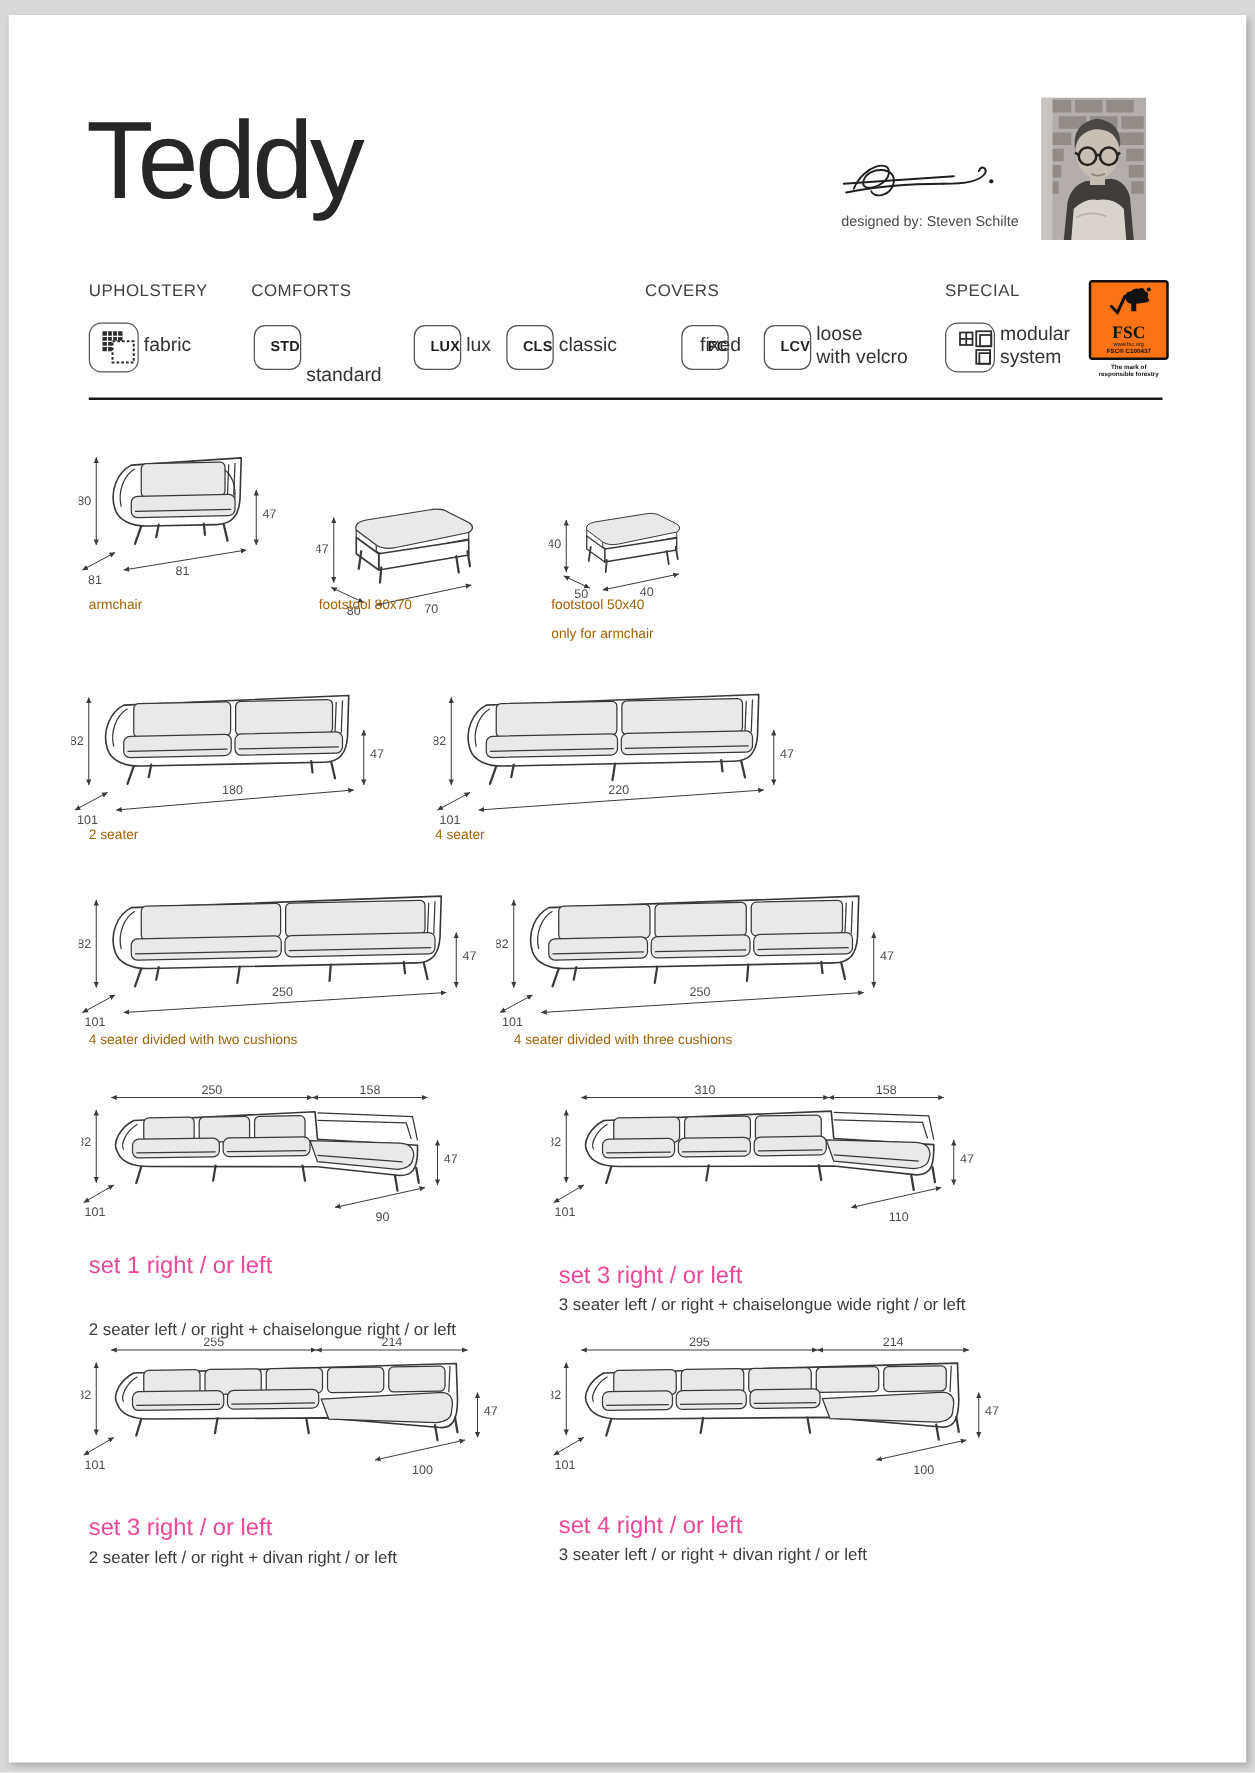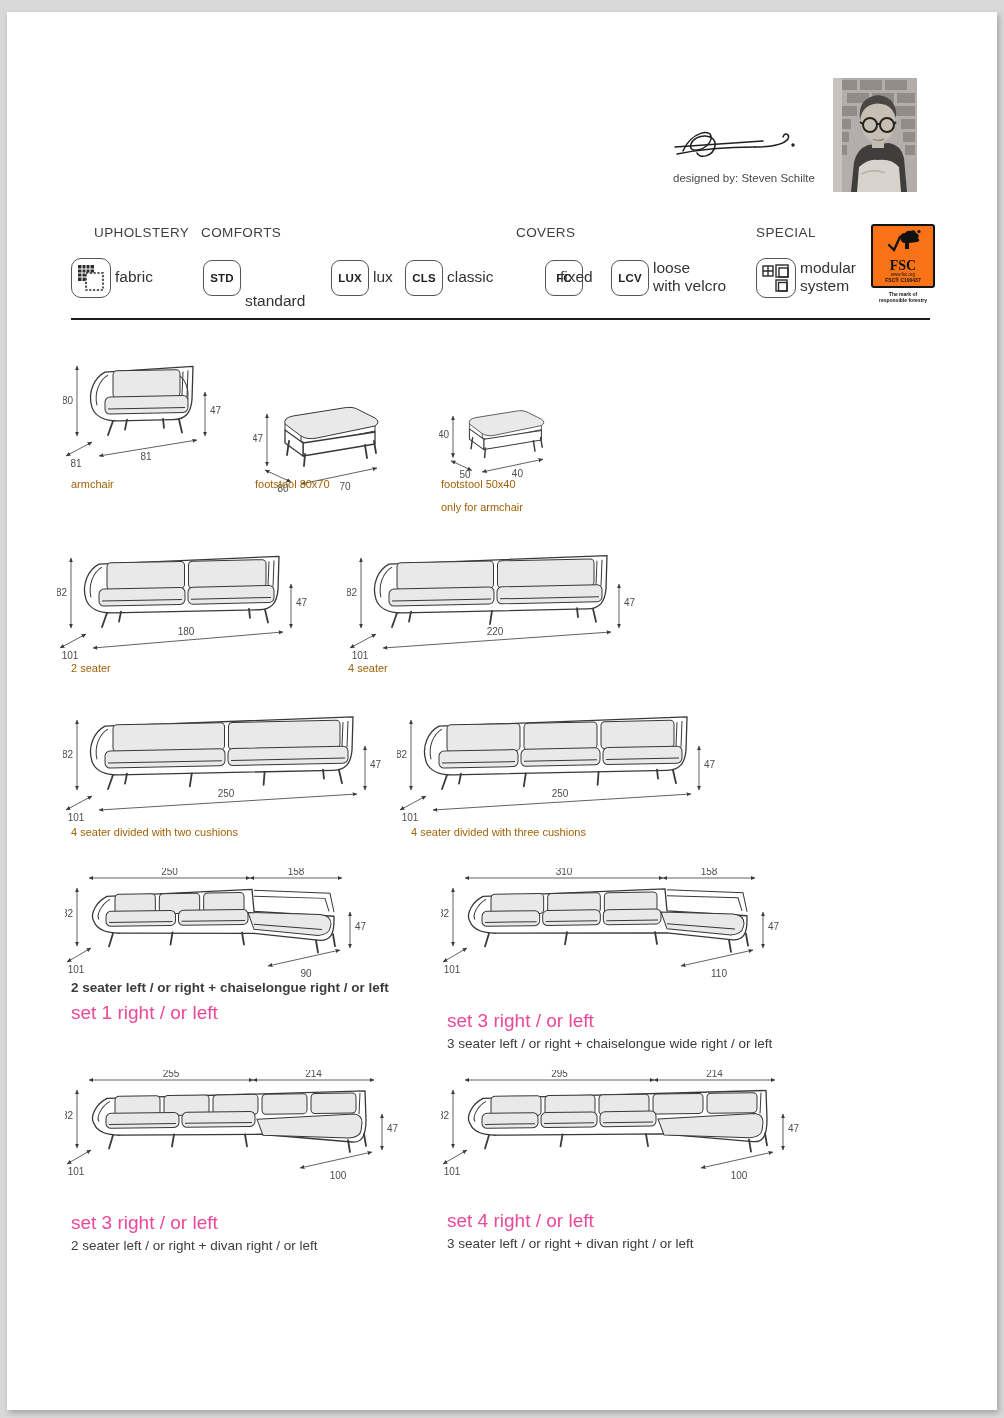--- a/index.html
+++ b/index.html
@@ -2,21 +2,21 @@
 <html><head>
 <meta charset="utf-8">
 <style>
   html,body{margin:0;padding:0;}
   body{width:1004px;height:1418px;background:#d9d9d9;position:relative;font-family:"Liberation Sans",sans-serif;}
   .page{position:absolute;left:7px;top:12px;width:990px;height:1398px;background:#ffffff;box-shadow:2px 3px 6px rgba(0,0,0,.25);overflow:hidden;}
   .abs{position:absolute;}
   .title{font-size:88px;line-height:1;letter-spacing:-3px;color:#262626;}
   .designed-by{font-size:11.5px;color:#4a4a4a;}
   .cat{font-size:13.5px;color:#3f3f3f;letter-spacing:.4px;}
-  .badge{border:1.4px solid #555;border-radius:10px;display:flex;align-items:center;justify-content:center;background:#fff;}
+  .badge{border:1.4px solid #555;border-radius:10px;display:flex;align-items:center;justify-content:flex-end;background:#fff;}
   .badge-code{font-size:11.5px;font-weight:bold;color:#1e1e1e;letter-spacing:.2px;}
   .badge-label{font-size:15.5px;color:#333;line-height:18px;}
   .hr{background:#1c1c1c;height:2px;}
   .cap{font-size:11px;color:#a16207;}
   .cap-title{font-size:19px;color:#ec4899;}
   .cap-sub{font-size:13.5px;color:#3c3c3c;}
   .dl{stroke:#3a3a3a;stroke-width:.8;}
   .dt{font-family:"Liberation Sans",sans-serif;font-size:10px;fill:#4d4d4d;}
   .shell{fill:#ffffff;stroke:#383838;stroke-width:1.3;stroke-linejoin:round;}
   .cush{fill:#e9e9e9;stroke:#383838;stroke-width:1;}
@@ -34,20 +34,21 @@
 <svg width="0" height="0" style="position:absolute" aria-hidden="true">
   <defs>
     <marker id="arw" viewBox="0 0 10 10" refX="8.5" refY="5" markerWidth="6.5" markerHeight="6.5" orient="auto-start-reverse">
       <path d="M0,1 L9,5 L0,9 Z" fill="#3a3a3a"></path>
     </marker>
   </defs>
 </svg>
 
 <div class="page">
 
+  <div class="abs title" style="left:62px;top:72px;">Teddy</div>
 
   <div class="abs" style="left:660px;top:102px;width:160px;height:56px;">
     <svg width="160" height="56" viewBox="0 0 160 56">
       <g fill="none" stroke="#1f1f1f" stroke-width="1.5" stroke-linecap="round">
         <path d="M10 40 C34 35 62 33 88 33"></path>
         <path d="M16 37 C24 18 46 13 44 25 C42 36 20 41 24 30 C28 19 50 19 48 32 C46 43 32 45 30 39"></path>
         <path d="M8 33 L96 27"></path>
         <path d="M88 33 C106 33 116 31 121 25 C123 20 118 18 116 23"></path>
       </g>
       <circle cx="126" cy="31" r="1.7" fill="#1f1f1f"></circle>
@@ -84,21 +85,21 @@
       <g fill="none" stroke="#26241f" stroke-width="2">
         <circle cx="37" cy="47" r="7"></circle>
         <circle cx="54" cy="47" r="7"></circle>
         <path d="M44 46 L47 46"></path>
         <path d="M30 46 L27 44 M61 46 L63 44"></path>
       </g>
       <path d="M40 61 Q45 64 51 61" fill="none" stroke="#8f867c" stroke-width="1.4"></path>
     </svg>
   </div>
 
-  <div class="abs cat" style="left:64px;top:213px;margin-left:23px;">UPHOLSTERY</div>
+  <div class="abs cat" style="left:64px;top:213px;">UPHOLSTERY</div>
   <div class="abs cat" style="left:194px;top:213px;text-align:right;">COMFORTS</div>
   <div class="abs cat" style="left:509px;top:213px;">COVERS</div>
   <div class="abs cat" style="left:749px;top:213px;">SPECIAL</div>
 
   <div class="abs badge" style="left:64px;top:246px;width:38px;height:38px;">
     <svg width="30" height="30" viewBox="0 0 30 30">
       <rect x="2" y="2" width="16" height="16" fill="#2c2c2c"></rect>
       <g stroke="#ffffff" stroke-width="1">
         <path d="M2 6 H18 M2 10 H18 M2 14 H18 M6 2 V18 M10 2 V18 M14 2 V18"></path>
       </g>
@@ -487,21 +488,21 @@
   <div class="abs cap" style="left:64px;top:466px;">armchair</div>
   <div class="abs cap" style="left:248px;top:466px;">footstool 80x70</div>
   <div class="abs cap" style="left:434px;top:466px;">footstool 50x40</div>
   <div class="abs cap" style="left:434px;top:489px;">only for armchair</div>
   <div class="abs cap" style="left:64px;top:650px;">2 seater</div>
   <div class="abs cap" style="left:341px;top:650px;">4 seater</div>
   <div class="abs cap" style="left:64px;top:814px;">4 seater divided with two cushions</div>
   <div class="abs cap" style="left:404px;top:814px;">4 seater divided with three cushions</div>
 
   <div class="abs cap-title" style="left:64px;top:990px;">set 1 right / or left</div>
-  <div class="abs cap-sub" style="left:64px;top:968px;font-weight:bold;">2 seater left / or right + chaiselongue right / or left</div>
+  <div class="abs cap-sub" style="left:64px;top:1044px;">2 seater left / or right + chaiselongue right / or left</div>
   <div class="abs cap-title" style="left:440px;top:998px;">set 3 right / or left</div>
   <div class="abs cap-sub" style="left:440px;top:1024px;">3 seater left / or right + chaiselongue wide right / or left</div>
   <div class="abs cap-title" style="left:64px;top:1200px;">set 3 right / or left</div>
   <div class="abs cap-sub" style="left:64px;top:1226px;">2 seater left / or right + divan right / or left</div>
   <div class="abs cap-title" style="left:440px;top:1198px;">set 4 right / or left</div>
   <div class="abs cap-sub" style="left:440px;top:1224px;">3 seater left / or right + divan right / or left</div>
 
 </div>
 
 </body></html>

